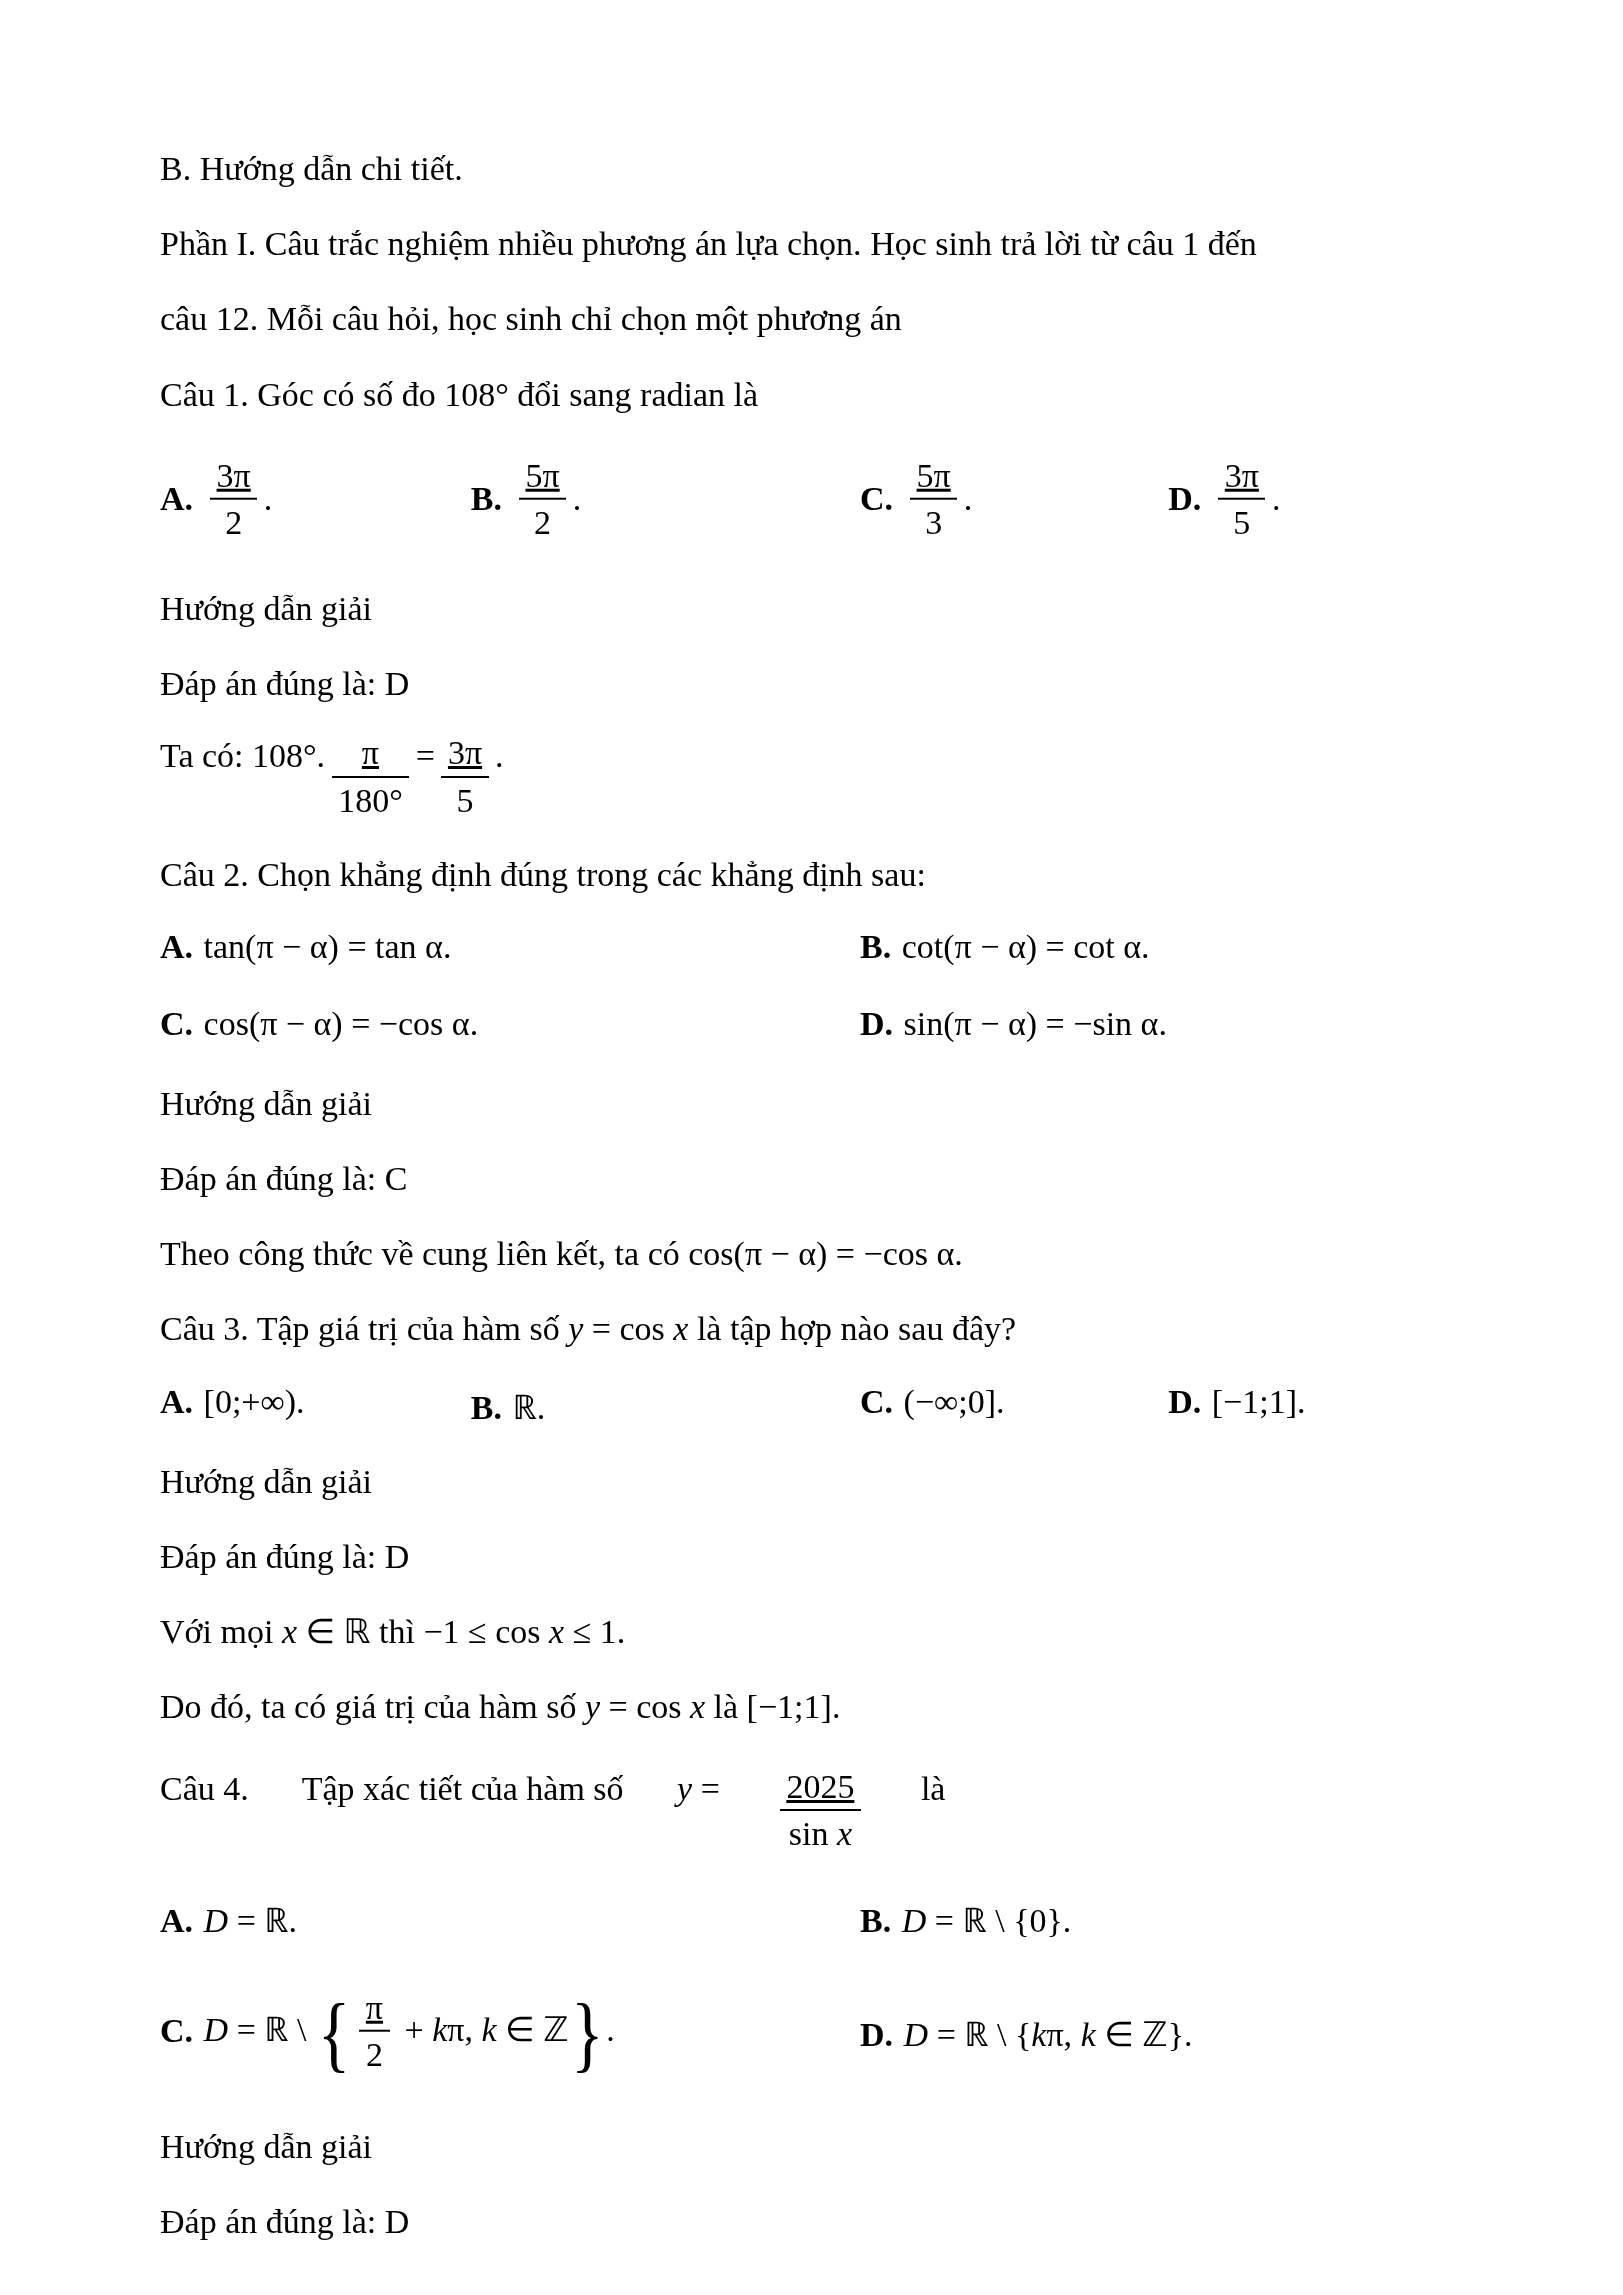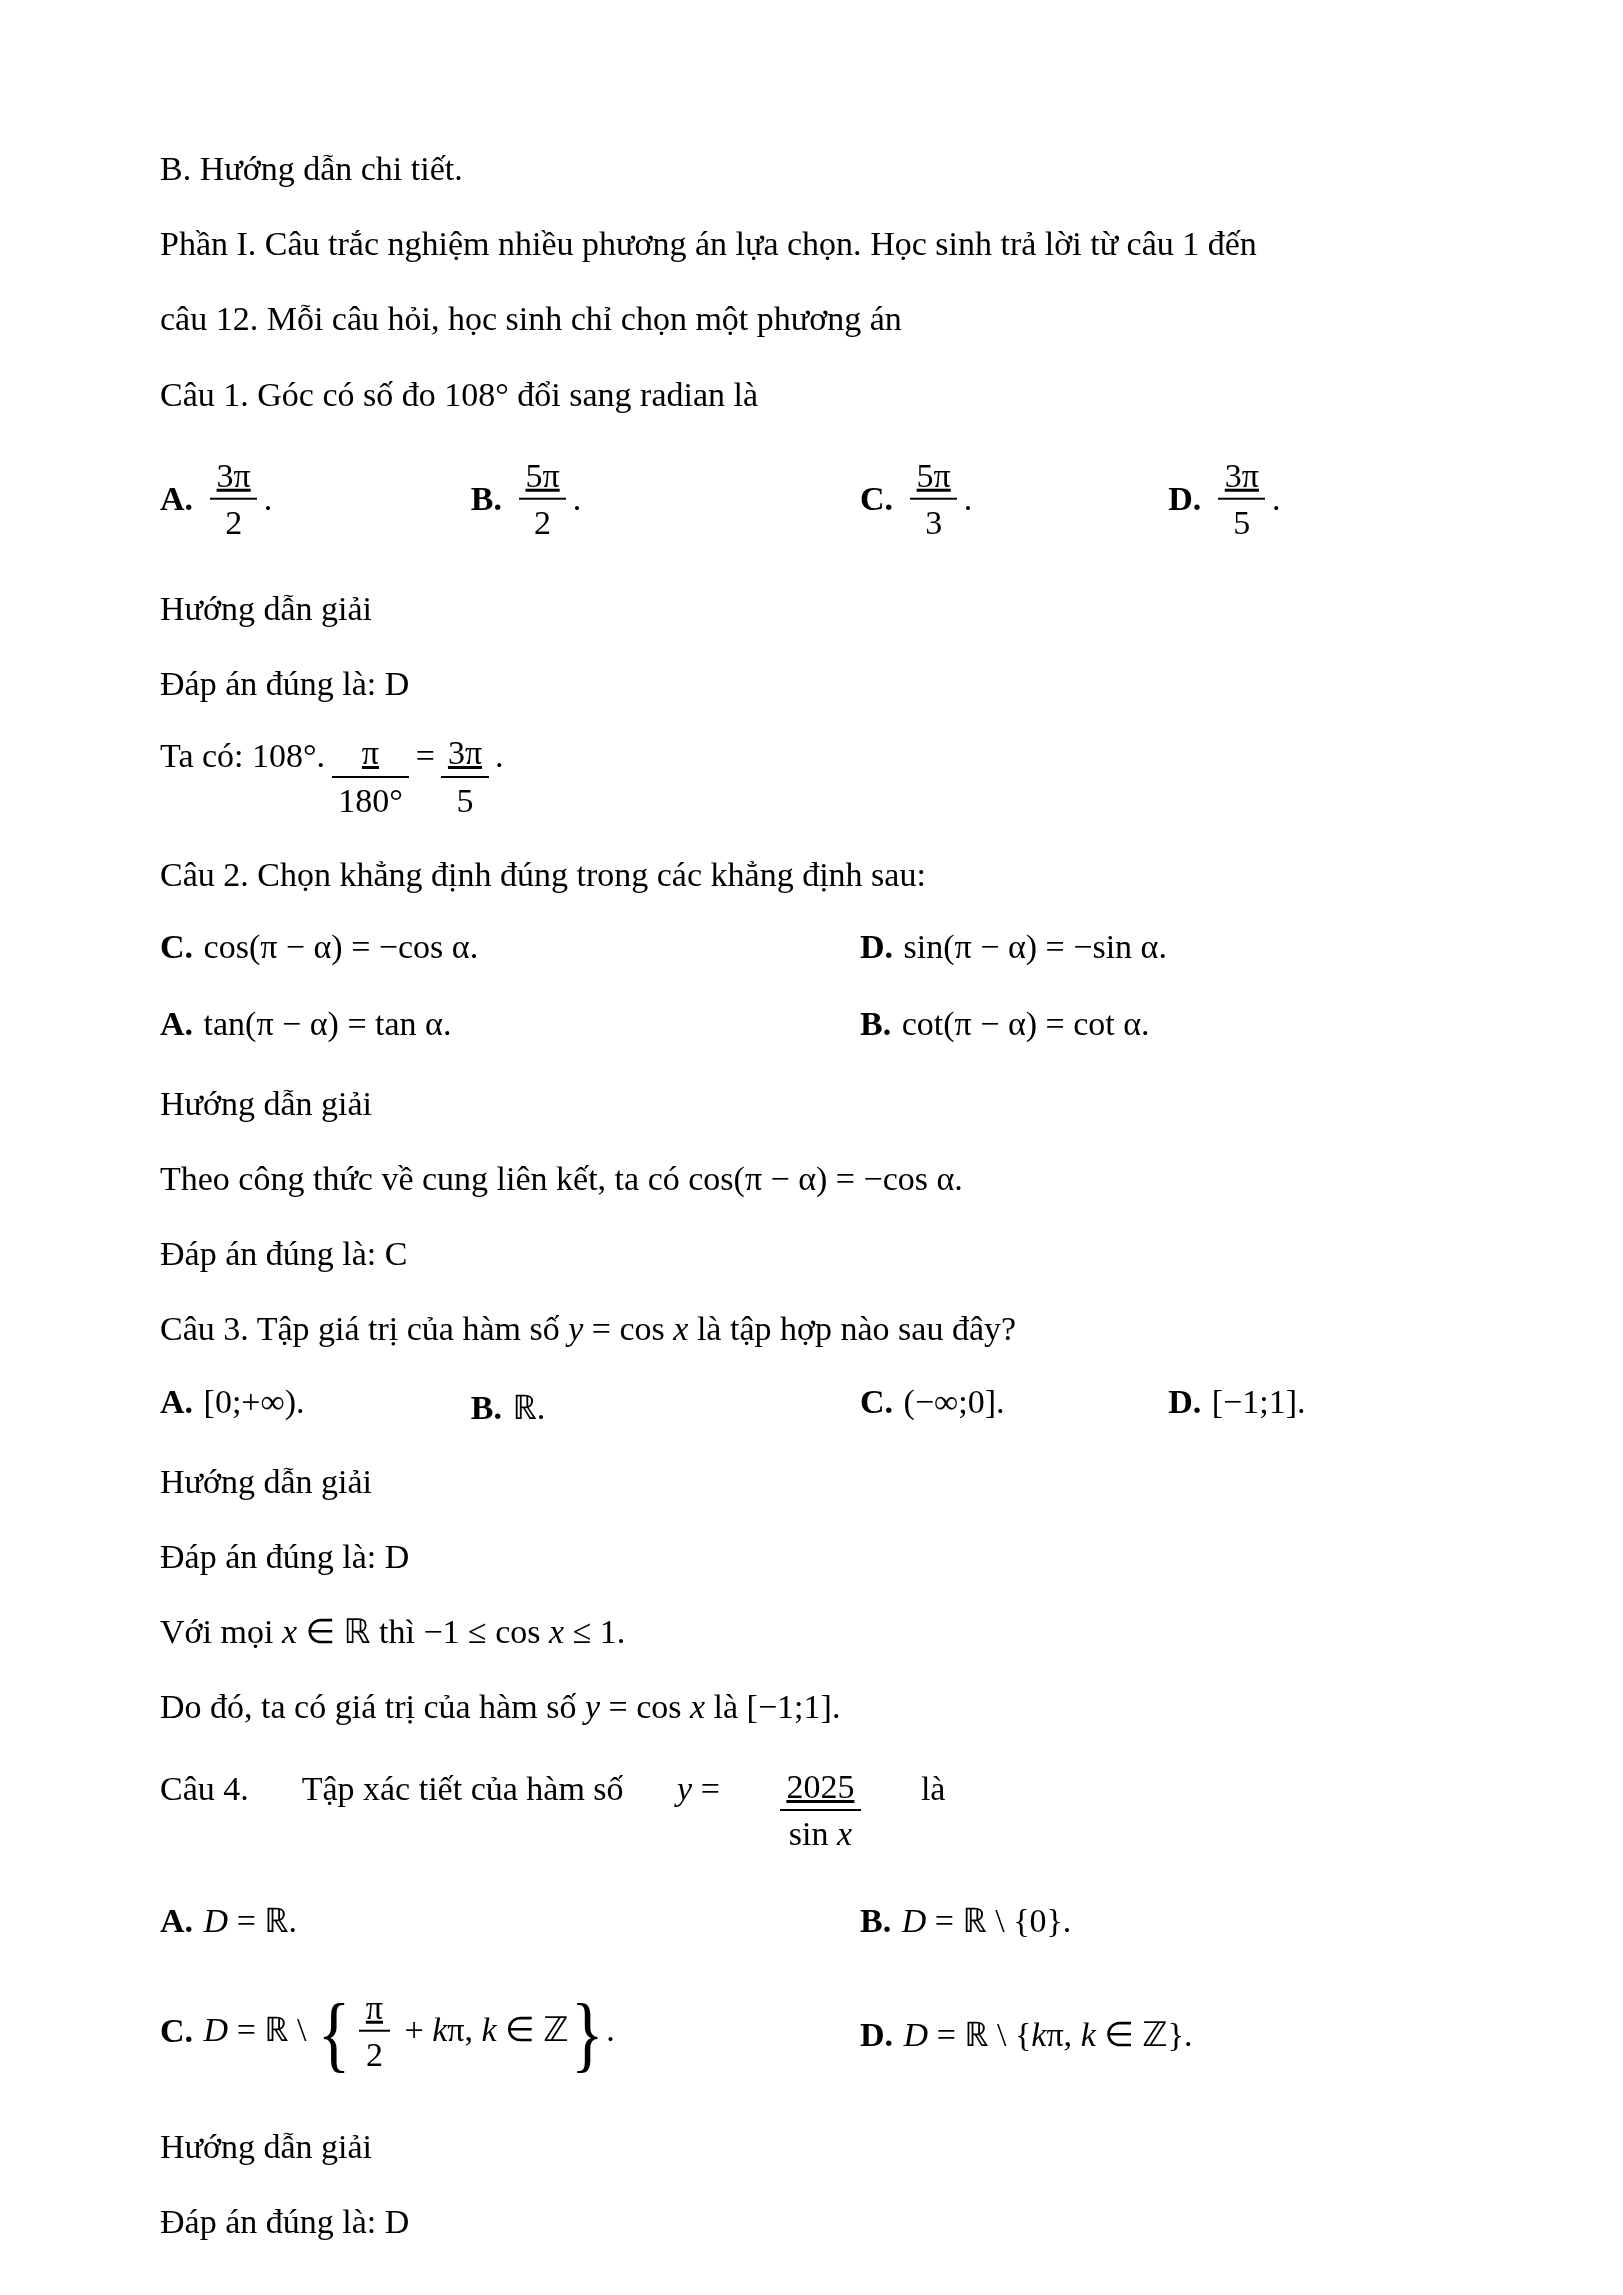--- a/index.html
+++ b/index.html
@@ -83,31 +83,31 @@
     <span>Ta có: 108°.</span>
     <span class="frac"><span class="num">π</span><span class="den">180°</span></span>
     <span>=</span>
     <span class="frac"><span class="num">3π</span><span class="den">5</span></span>
     <span>.</span>
   </div>
 
   <p class="para"><span class="bold">Câu 2.</span><span> Chọn khẳng định đúng trong các khẳng định sau:</span></p>
 
   <div class="opt-row plain">
+    <span class="opt c1"><span class="letter">A.</span><span>tan(π − α) = tan α.</span></span>
+    <span class="opt c3"><span class="letter">B.</span><span>cot(π − α) = cot α.</span></span>
+  </div>
+  <div class="opt-row plain">
     <span class="opt c1"><span class="letter">C.</span><span>cos(π − α) = −cos α.</span></span>
     <span class="opt c3"><span class="letter">D.</span><span>sin(π − α) = −sin α.</span></span>
   </div>
-  <div class="opt-row plain">
-    <span class="opt c1"><span class="letter">A.</span><span>tan(π − α) = tan α.</span></span>
-    <span class="opt c3"><span class="letter">B.</span><span>cot(π − α) = cot α.</span></span>
-  </div>
 
   <p class="para bold">Hướng dẫn giải</p>
+  <p class="para bold">Đáp án đúng là: C</p>
   <p class="para">Theo công thức về cung liên kết, ta có cos(π − α) = −cos α.</p>
-  <p class="para bold">Đáp án đúng là: C</p>
 
   <p class="para"><span class="bold">Câu 3.</span><span> Tập giá trị của hàm số </span><span><span class="it">y</span><span> = cos </span><span class="it">x</span></span><span> là tập hợp nào sau đây?</span></p>
 
   <div class="opt-row plain">
     <span class="opt c1"><span class="letter">A.</span><span>[0;+∞).</span></span>
     <span class="opt c2"><span class="letter">B.</span><span>ℝ.</span></span>
     <span class="opt c3"><span class="letter">C.</span><span>(−∞;0].</span></span>
     <span class="opt c4"><span class="letter">D.</span><span>[−1;1].</span></span>
   </div>
 

